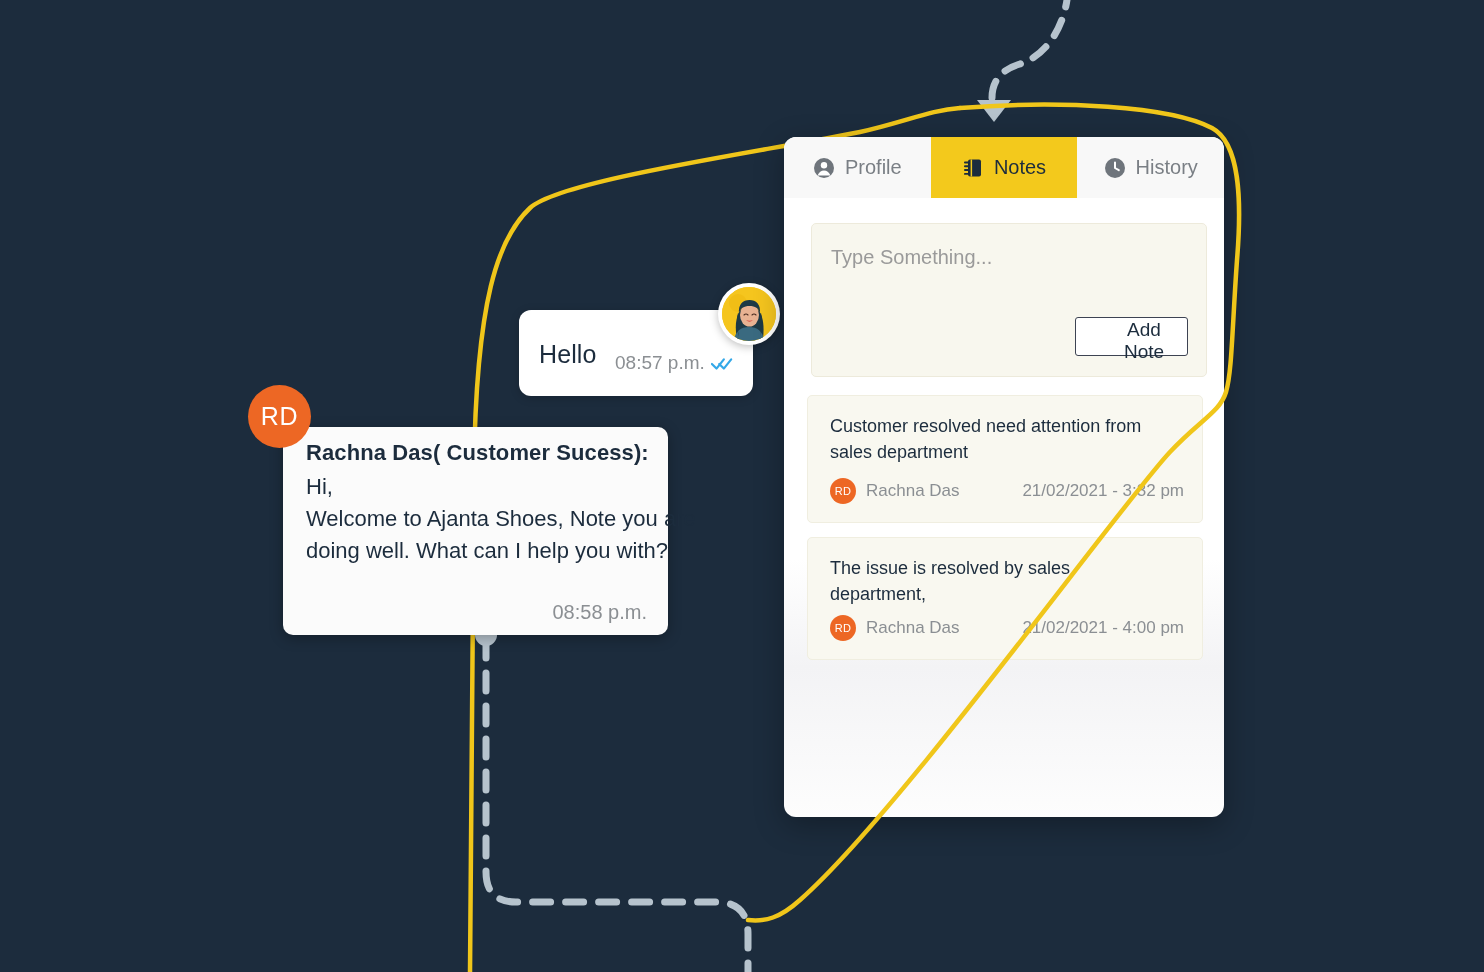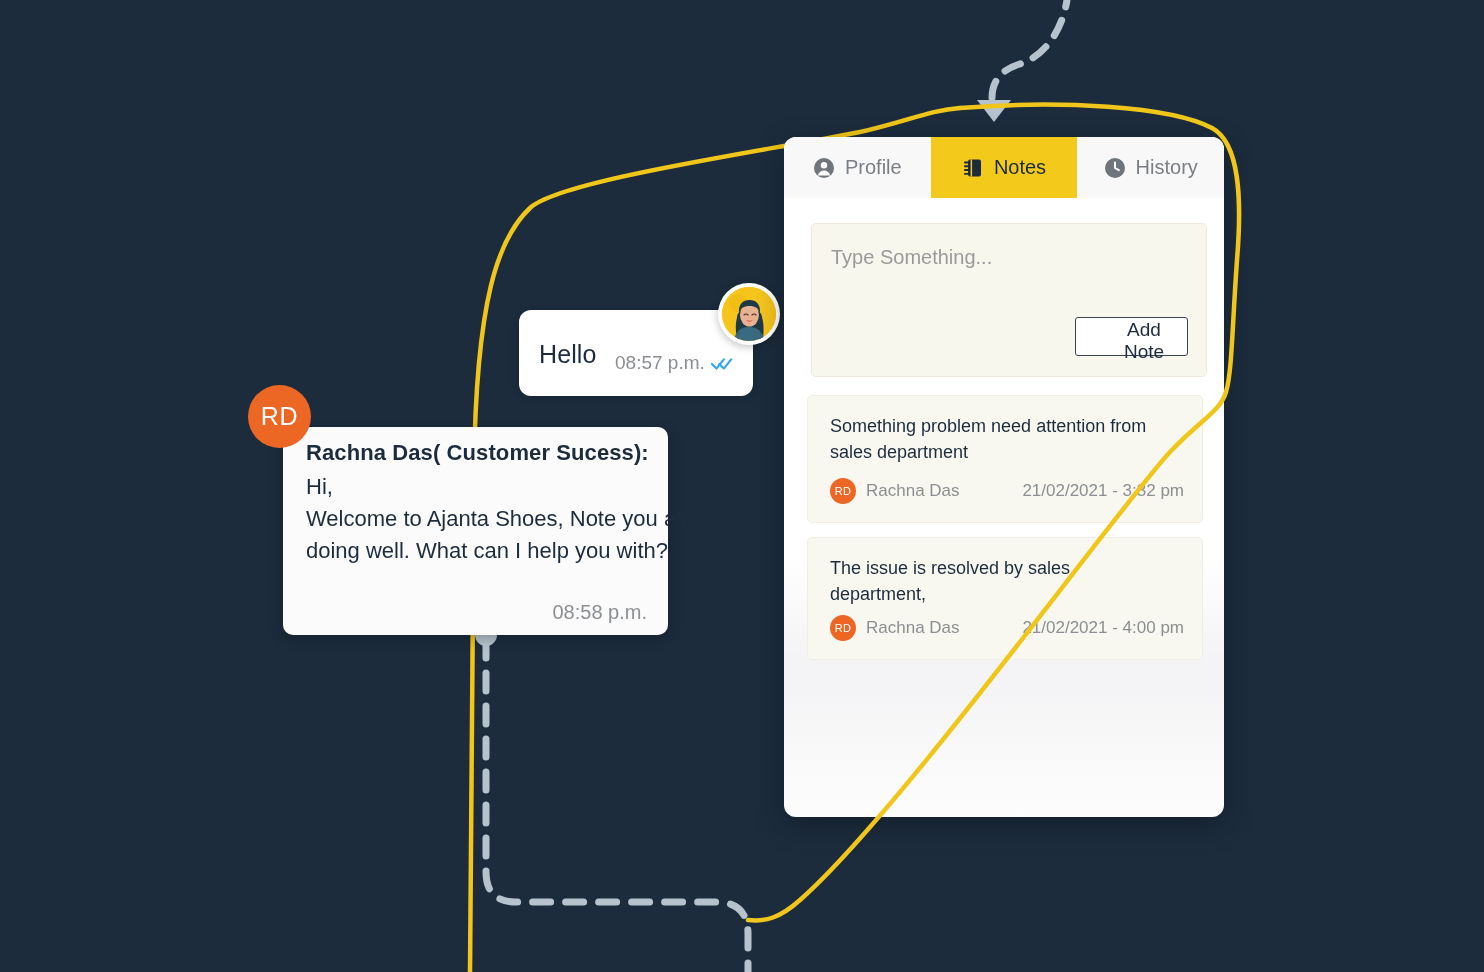--- a/index.html
+++ b/index.html
@@ -372,21 +372,21 @@
       </div>
 
     </div>
 
     <div class="composer">
       <div class="placeholder">Type Something...</div>
       <button class="add-note-btn">Add Note</button>
     </div>
 
     <div class="note-card n0">
-      <div class="nc-text">Something problem need attention from sales department</div>
+      <div class="nc-text">Customer resolved need attention from sales department</div>
       <div class="nc-footer">
         <div class="nc-avatar">RD</div>
         <div class="nc-author">Rachna Das</div>
         <div class="nc-date">21/02/2021 - 3:32 pm</div>
       </div>
     </div>
 
     <div class="note-card n1">
       <div class="nc-text">The issue is resolved by sales department,</div>
       <div class="nc-footer">

